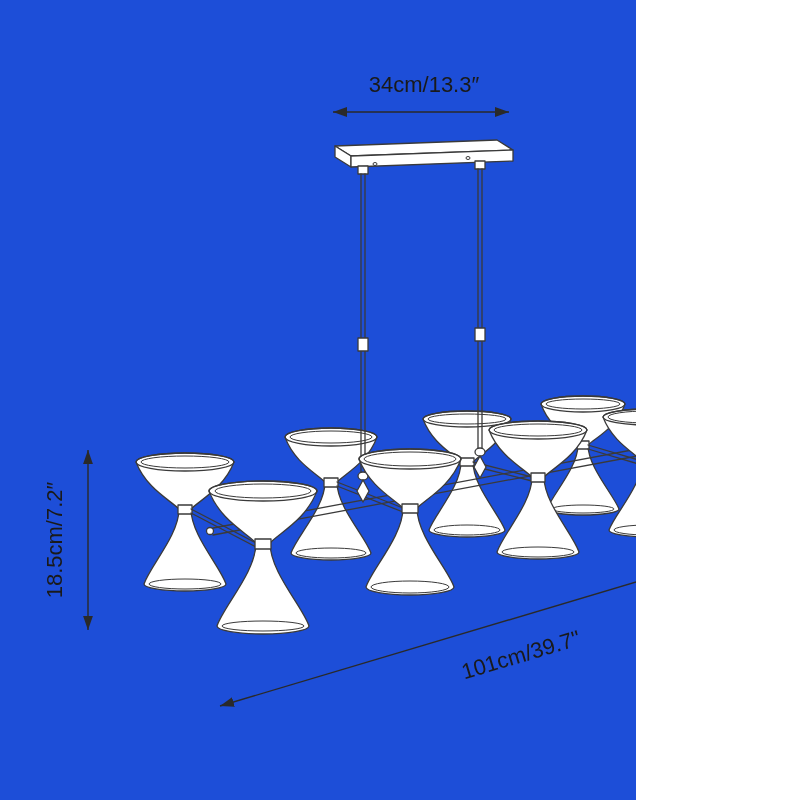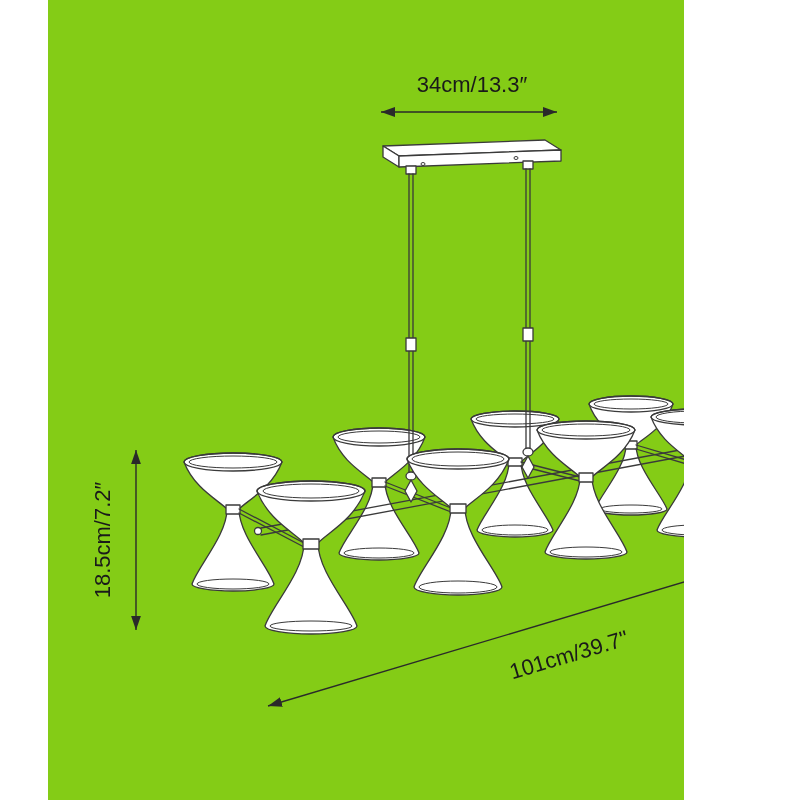--- a/index.html
+++ b/index.html
@@ -1,16 +1,16 @@
 <!DOCTYPE html>
 <html><head>
 <meta charset="utf-8">
 <style>
   html,body{margin:0;padding:0;background:#ffffff;}
-  .canvas{width:636px;height:800px;position:relative;background:#84cc16;overflow:hidden;margin-left:48px;}
+  .canvas{width:636px;height:800px;position:relative;background:#1d4ed8;overflow:hidden;}
   svg{display:block;}
   .drawing{stroke:#3a3a3a;}
   .ln{fill:none;stroke-width:1.3;stroke-linecap:round;stroke-linejoin:round;}
   .fw{fill:#ffffff;stroke-width:1.3;stroke-linejoin:round;}
   .thin{fill:none;stroke-width:1;}
   .dimg{stroke:#2a2a2a;}
   .dim{fill:none;stroke-width:1.4;}
   text{font-family:"Liberation Sans",sans-serif;font-size:22px;fill:#1a1a1a;stroke:none;}
 </style>
 </head>

